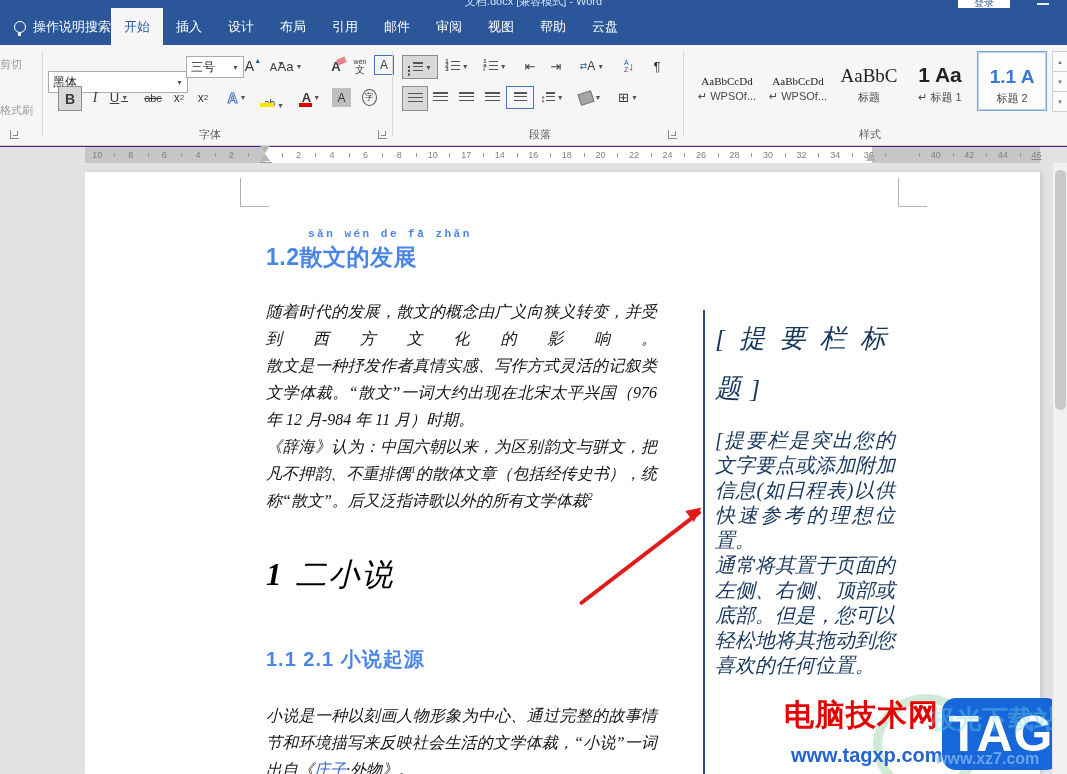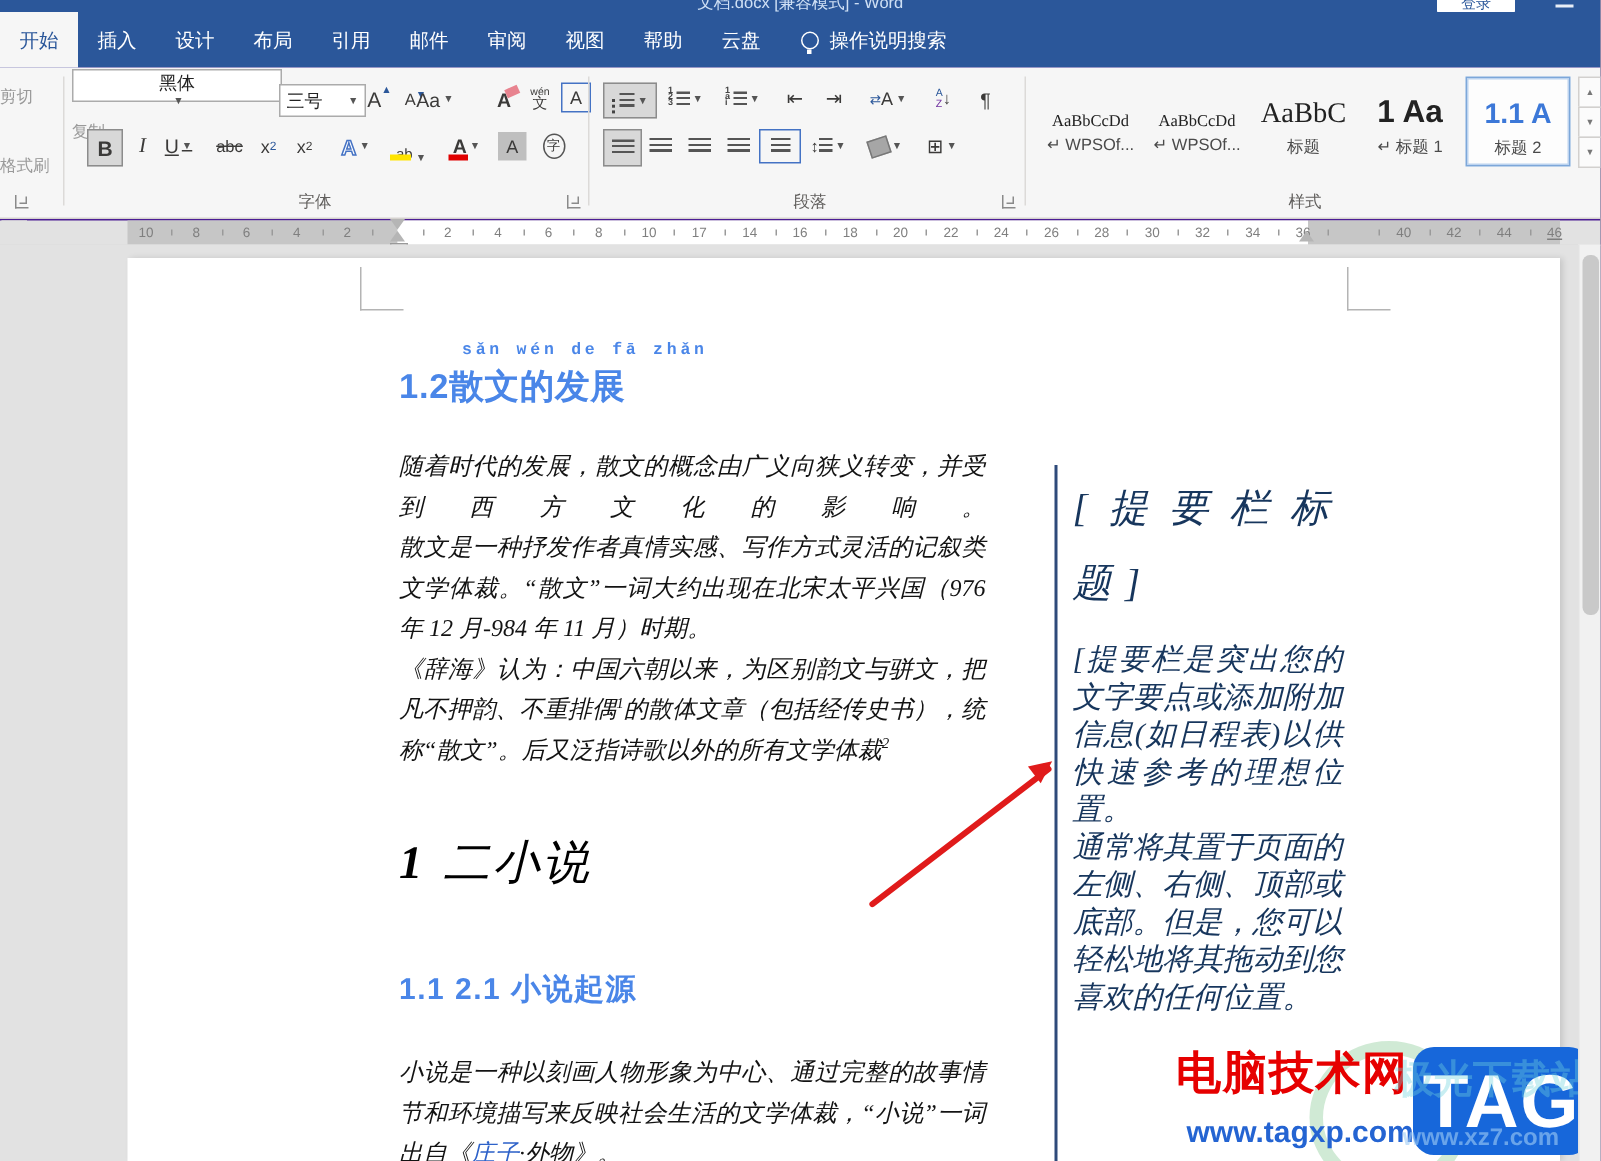--- a/index.html
+++ b/index.html
@@ -106,49 +106,49 @@
 
 <div id="app">
 
   <div id="titlebar">
     <span id="doc-title">文档.docx [兼容模式] - Word</span>
     <span id="login-btn">登录</span>
     <span id="win-dash"></span>
   </div>
 
   <div id="tabrow">
+    <div id="tellme">
+      <span class="bulb"></span>
+      <span>操作说明搜索</span>
+    </div>
     <div id="tabs" style="display:flex;">
         <div class="tab active">开始</div>
         <div class="tab">插入</div>
         <div class="tab">设计</div>
         <div class="tab">布局</div>
         <div class="tab">引用</div>
         <div class="tab">邮件</div>
         <div class="tab">审阅</div>
         <div class="tab">视图</div>
         <div class="tab">帮助</div>
         <div class="tab">云盘</div>
       </div>
-    <div id="tellme">
-      <span class="bulb"></span>
-      <span>操作说明搜索</span>
-    </div>
   </div>
 
   <div id="ribbon">
 
     <div id="clip-labels">
         <div class="cliplabel" style="top: 12px;">剪切</div>
         <div class="cliplabel" style="top: 35px; padding-left: 48px;">复制</div>
         <div class="cliplabel" style="top: 58px;">格式刷</div>
       </div>
     <span class="launcher" style="left:10px;"></span>
     <div class="gsep" style="left:42px;"></div>
 
-    <div class="combo" style="left:48px;top:1px;width:130px;height:20px;flex-direction:column;">
+    <div class="combo" style="left:48px;top:26px;width:130px;height:20px;">
       <span>黑体</span>
         <span class="caret">▼</span>
     </div>
     <div class="combo" style="left:186px;top:11px;width:48px;height:20px;">
       <span>三号</span>
         <span class="caret">▼</span>
     </div>
     <div class="rbtn" style="left:242px;top:10px;width:22px;height:22px;font-size:14px;">A<span style="font-size:7px;color:#2b579a;position:relative;top:-6px;">▲</span></div>
     <div class="rbtn" style="left:266px;top:12px;width:22px;height:20px;font-size:11px;">A<span style="font-size:7px;color:#2b579a;position:relative;top:-4px;">▼</span></div>
     <div class="rbtn" style="left:276px;top:10px;width:28px;height:22px;font-size:13px;justify-content:center;">

